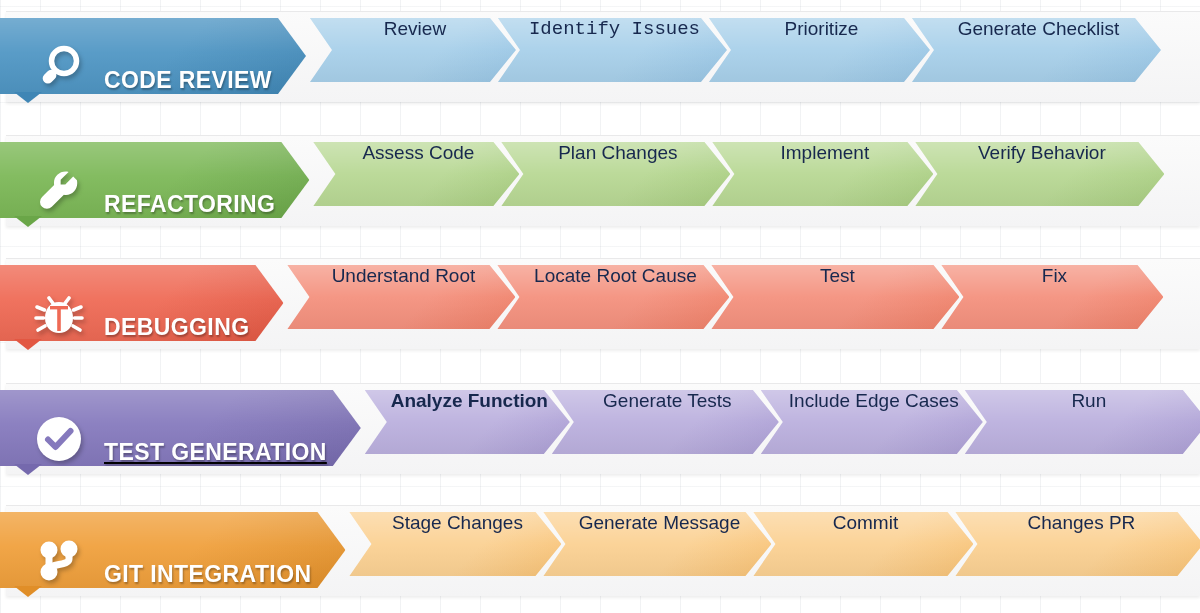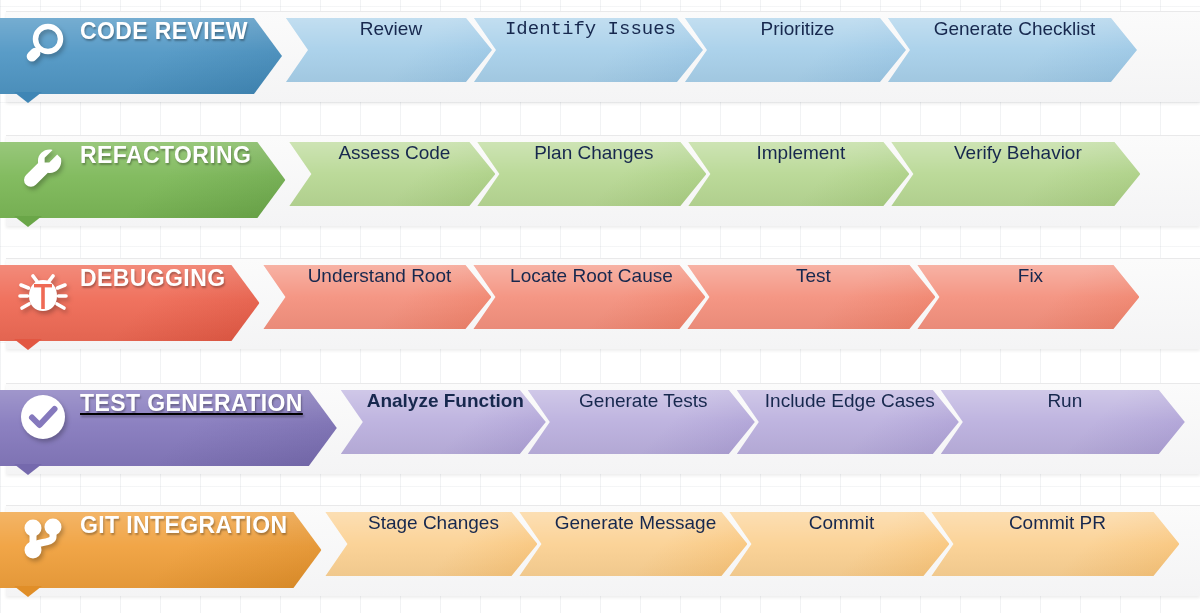--- a/index.html
+++ b/index.html
@@ -62,27 +62,28 @@
     box-shadow: 0 2px 3px rgba(0,0,0,0.07);
     z-index: -1;
   }
 
   
   .label-banner {
     position: relative;
     flex: 0 0 auto;
     height: 76px;
     display: flex;
-    align-items: flex-start;
-    padding-left: 16px;
+    align-items: flex-end;
+    padding-left: 32px;
     padding-right: 34px;
     box-sizing: border-box;
     -webkit-clip-path: polygon(0 0, calc(100% - 28px) 0, 100% 50%, calc(100% - 28px) 100%, 0 100%);
     clip-path: polygon(0 0, calc(100% - 28px) 0, 100% 50%, calc(100% - 28px) 100%, 0 100%);
     filter: drop-shadow(1px 2px 2px rgba(0,0,0,0.30));
+    gap: 8px;
   }
   .label-banner .sheen {
     position: absolute;
     inset: 0;
     background: linear-gradient(to bottom,
       rgba(255,255,255,0.22) 0%,
       rgba(255,255,255,0.06) 45%,
       rgba(0,0,0,0.05) 100%);
     pointer-events: none;
   }
@@ -330,17 +331,17 @@
         <div class="step" style="width: 228px; flex: 0 0 228px; background: linear-gradient(135deg, rgb(251, 209, 147) 0%, rgb(251, 209, 147) 60%, rgb(248, 194, 117) 100%); z-index: 19;">
           <div class="sheen"></div>
           <span class="step-label" style="color: rgb(23, 40, 78);">Generate Message</span>
         </div>
         <div class="step" style="width: 220px; flex: 0 0 220px; background: linear-gradient(135deg, rgb(251, 209, 147) 0%, rgb(251, 209, 147) 60%, rgb(248, 194, 117) 100%); z-index: 18;">
           <div class="sheen"></div>
           <span class="step-label" style="color: rgb(23, 40, 78);">Commit</span>
         </div>
         <div class="step" style="width: 248px; flex: 0 0 248px; background: linear-gradient(135deg, rgb(251, 209, 147) 0%, rgb(251, 209, 147) 60%, rgb(248, 194, 117) 100%); z-index: 17;">
           <div class="sheen"></div>
-          <span class="step-label" style="color: rgb(23, 40, 78);">Commit PR</span>
+          <span class="step-label" style="color: rgb(23, 40, 78);">Changes PR</span>
         </div>
       </div>
     </div>
   </div>
 
 </body></html>

